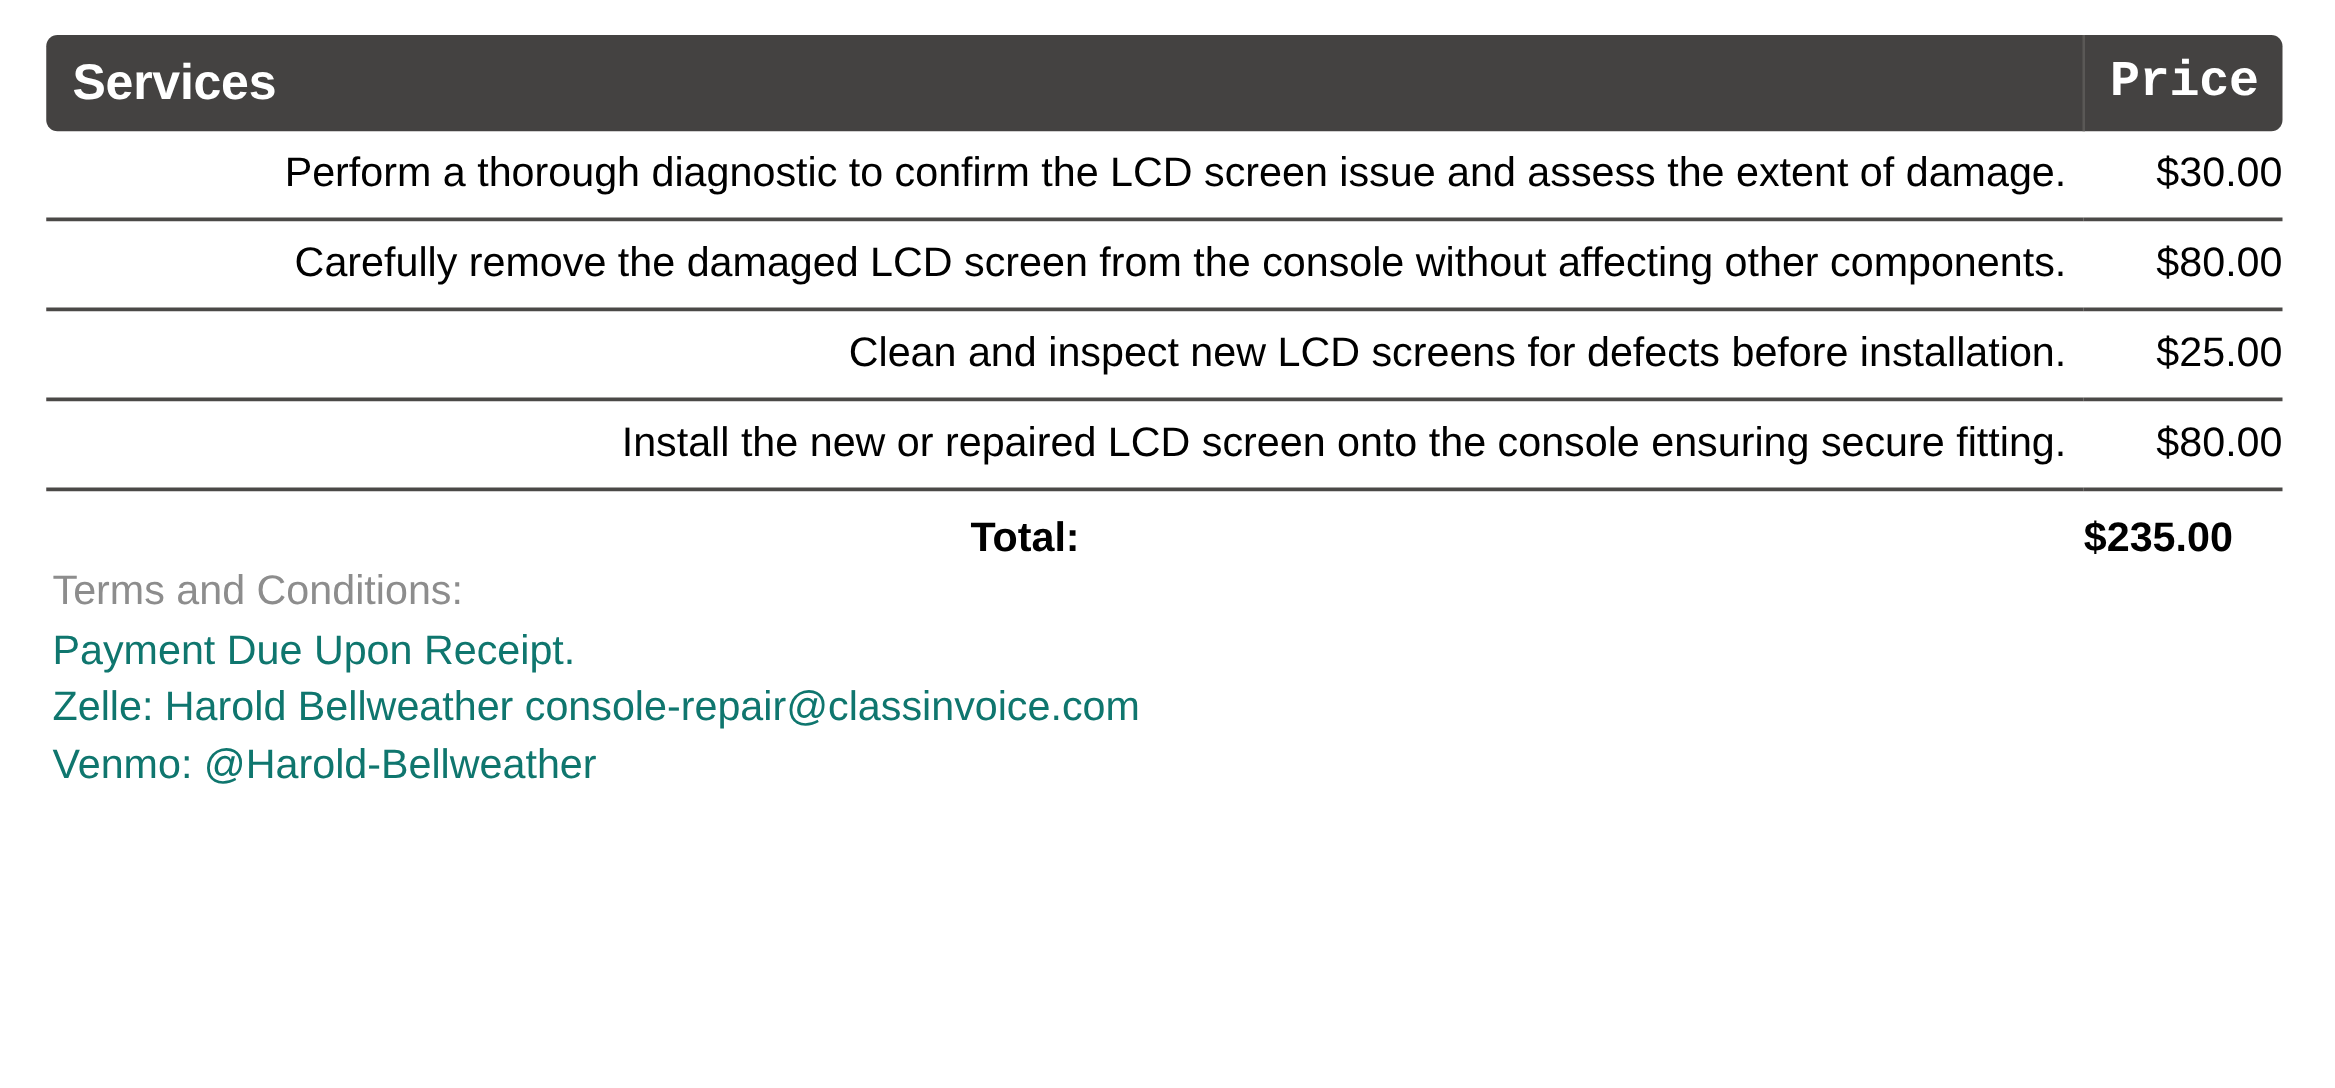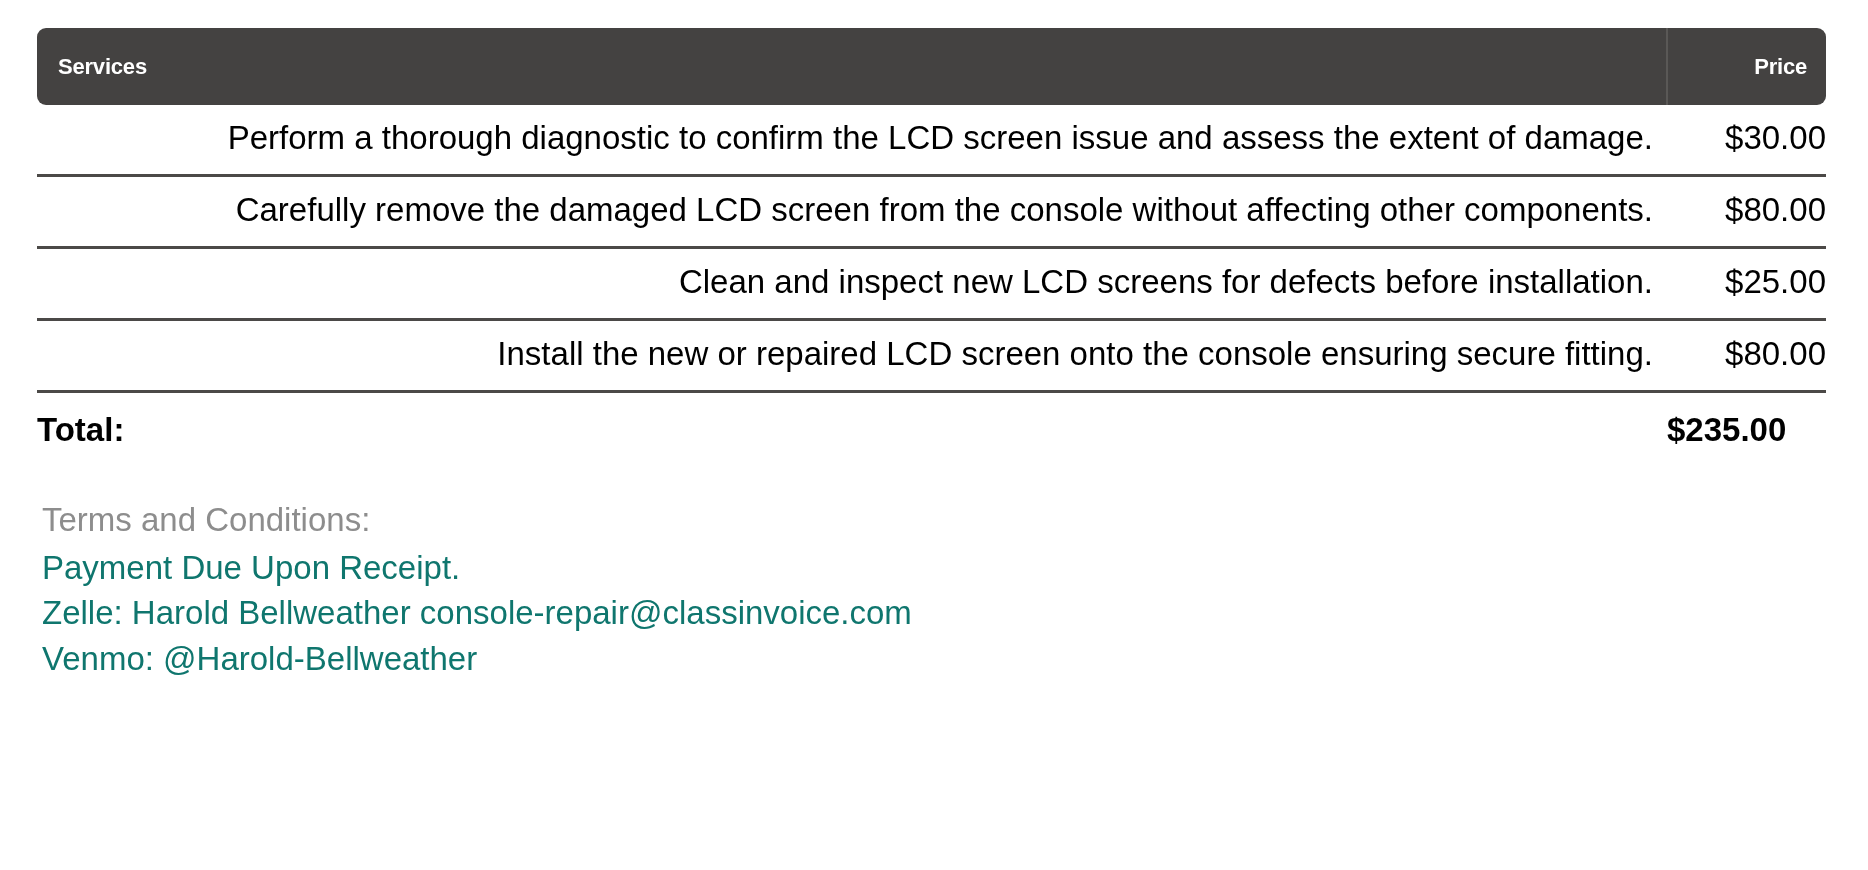--- a/index.html
+++ b/index.html
@@ -27,40 +27,41 @@
   .svc-table {
     width: 1789px;
     border-collapse: collapse;
     table-layout: fixed;
   }
 
   
   .svc-head th {
     background: #444241;
     color: #ffffff;
-    font-size: 22px;
+    font-size: 40px;
     font-weight: bold;
     letter-spacing: -0.2px;
     height: 77px;
     padding: 0;
     vertical-align: middle;
   }
   .svc-head th.col-service {
     text-align: left;
     padding-left: 21px;
     border-top-left-radius: 9px;
     border-bottom-left-radius: 9px;
     border-right: 2px solid #5a5856;
   }
   .svc-head th.col-price {
     text-align: right;
     padding-right: 19px;
     width: 139px;
     border-top-right-radius: 9px;
     border-bottom-right-radius: 9px;
+    font-family: Liberation Mono, monospace;
   }
 
   
   .svc-row td {
     font-size: 33px;
     line-height: 1.18;
     padding: 14px 0 16px 0;
     vertical-align: middle;
     border-bottom: 3px solid #4b4947;
   }
@@ -78,31 +79,30 @@
 
   
   .svc-total td {
     border-bottom: none;
     font-size: 33px;
     font-weight: bold;
     padding: 18px 0 0 0;
     vertical-align: middle;
   }
   .svc-total td.total-label {
-    text-align: left;
+    text-align: center;
     padding-right: 64px;
   }
   .svc-total td.total-value {
     width: 139px;
     white-space: nowrap;
   }
 
   
   .terms {
-    margin-top: 48px;
     padding-left: 5px;
   }
   .terms-title {
     color: #8d8d8d;
     font-size: 33px;
     line-height: 1.38;
     margin-bottom: 3px;
   }
   .terms-line {
     color: #0f766e;

